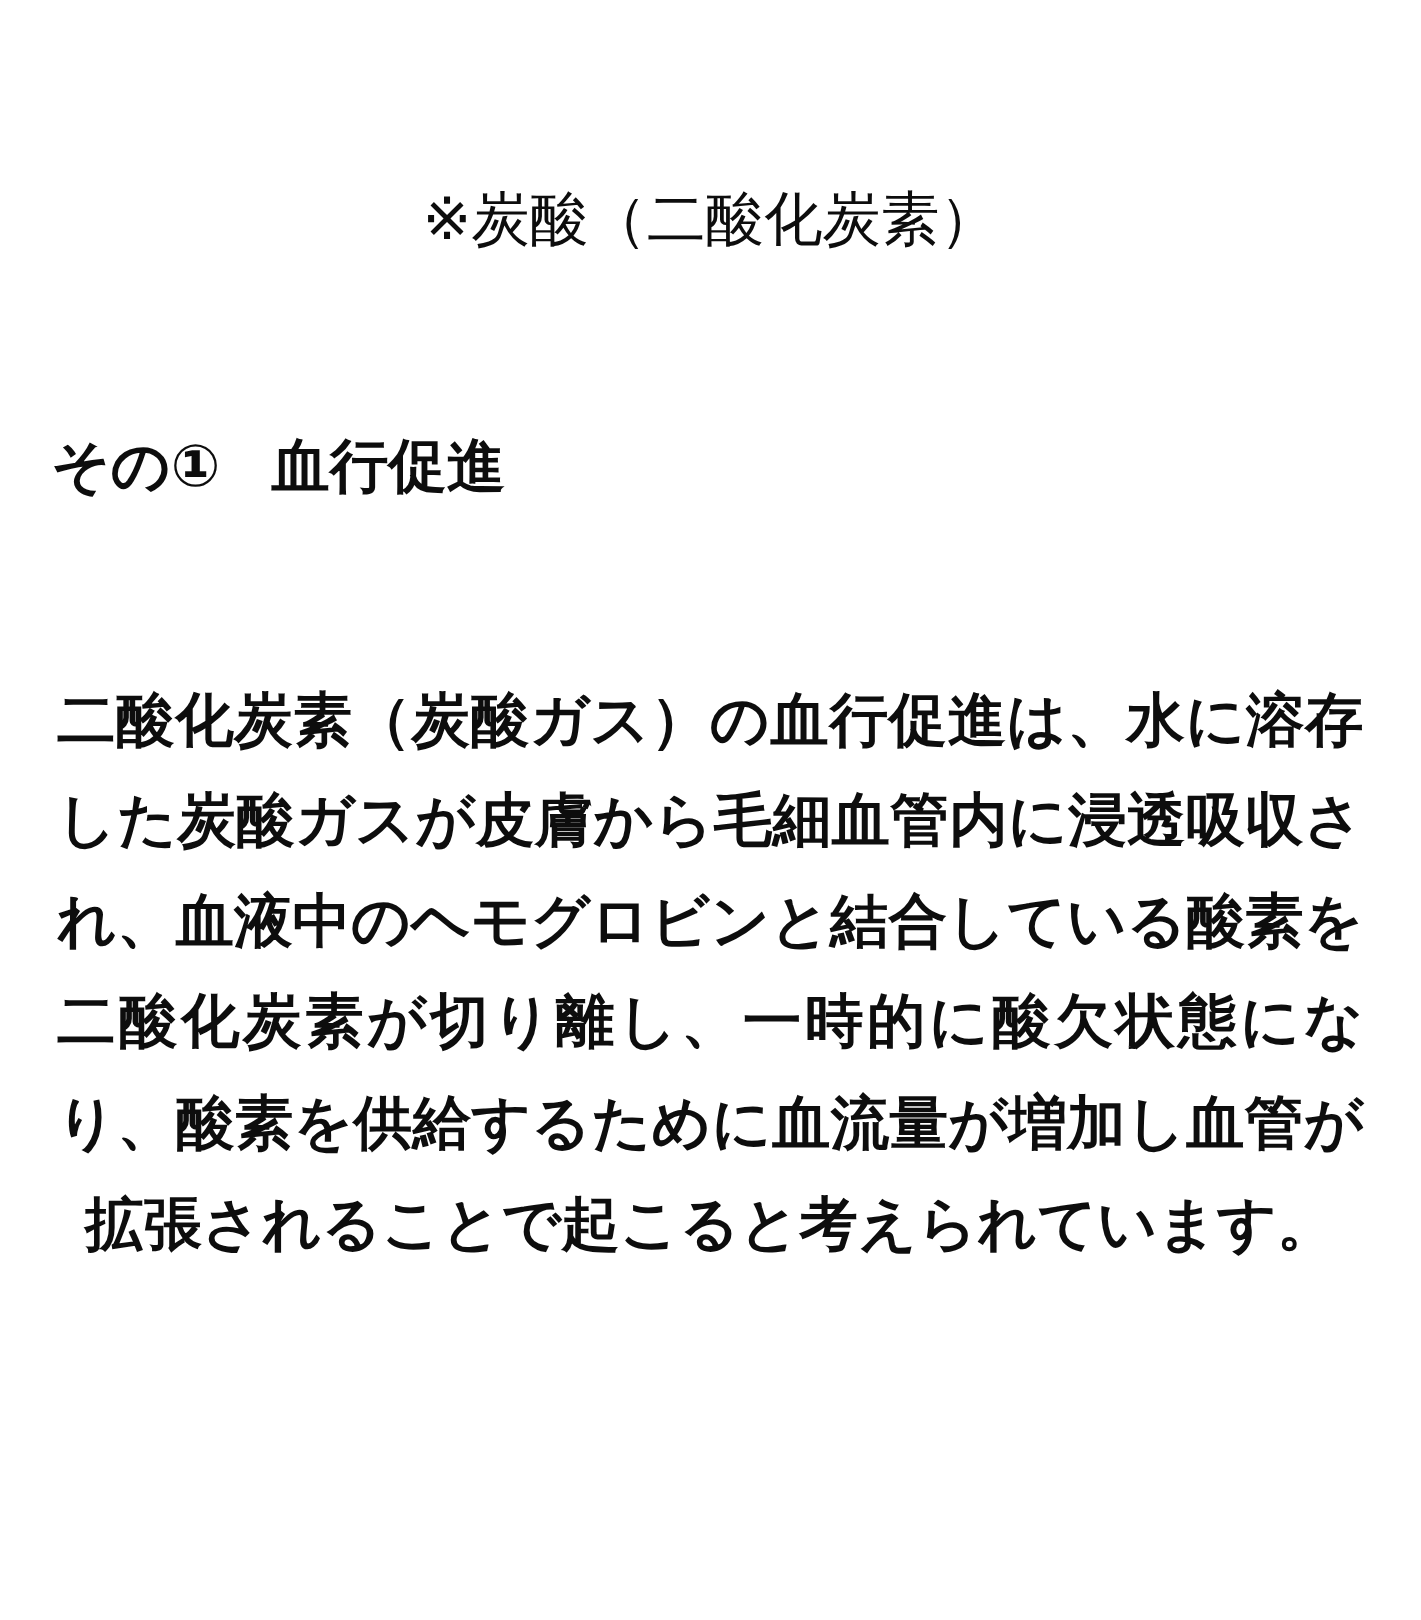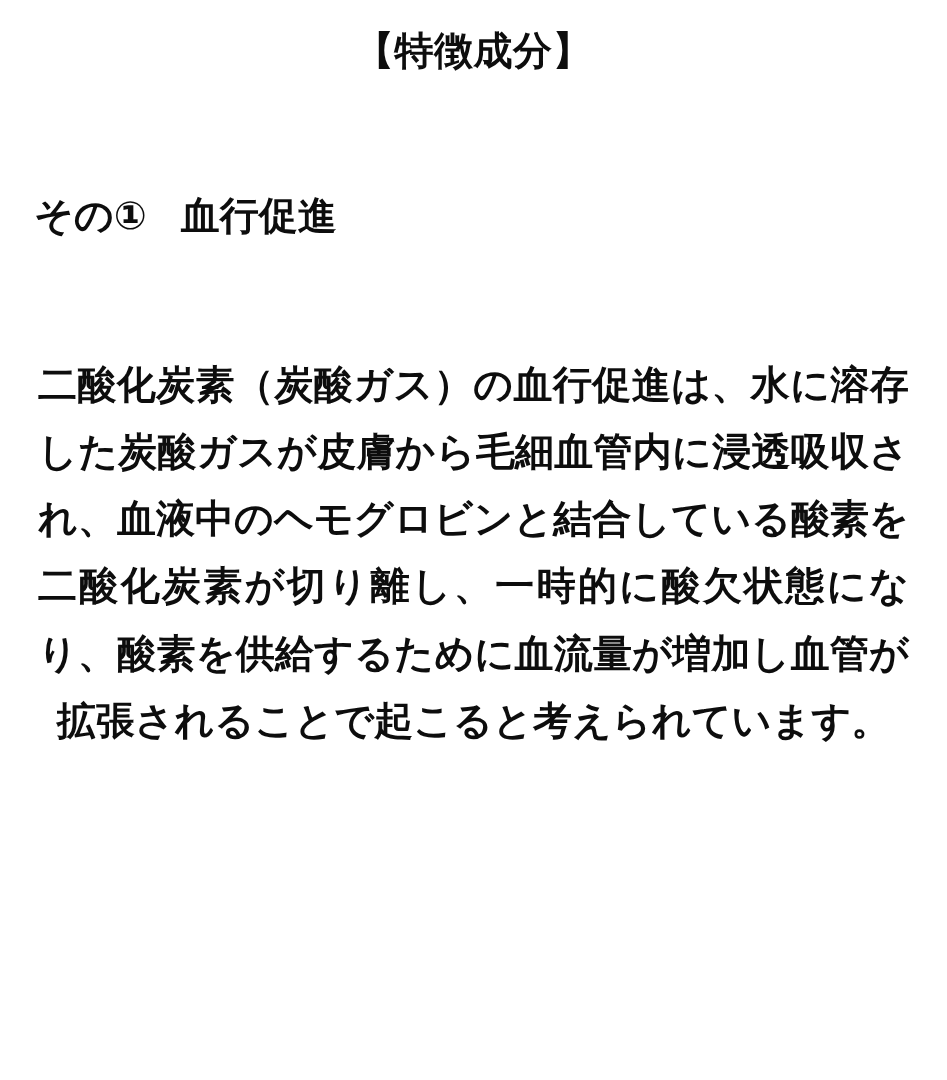--- a/index.html
+++ b/index.html
@@ -58,22 +58,22 @@
     text-align: justify;
     text-align-last: center;
     text-justify: inter-character;
   }
 </style>
 </head>
 <body>
 
 <div class="page">
 
-  <h1 class="heading-main">【特徴成分】</h1>
 
+  <p class="subject-line">※炭酸（二酸化炭素）</p>
 
   <h2 class="heading-sub">
     <span>その①</span><span class="gap"></span><span>血行促進</span>
   </h2>
 
   <p class="body-text">二酸化炭素（炭酸ガス）の血行促進は、水に溶存した炭酸ガスが皮膚から毛細血管内に浸透吸収され、血液中のヘモグロビンと結合している酸素を二酸化炭素が切り離し、一時的に酸欠状態になり、酸素を供給するために血流量が増加し血管が拡張されることで起こると考えられています。</p>
 
 </div>
 
 </body></html>

